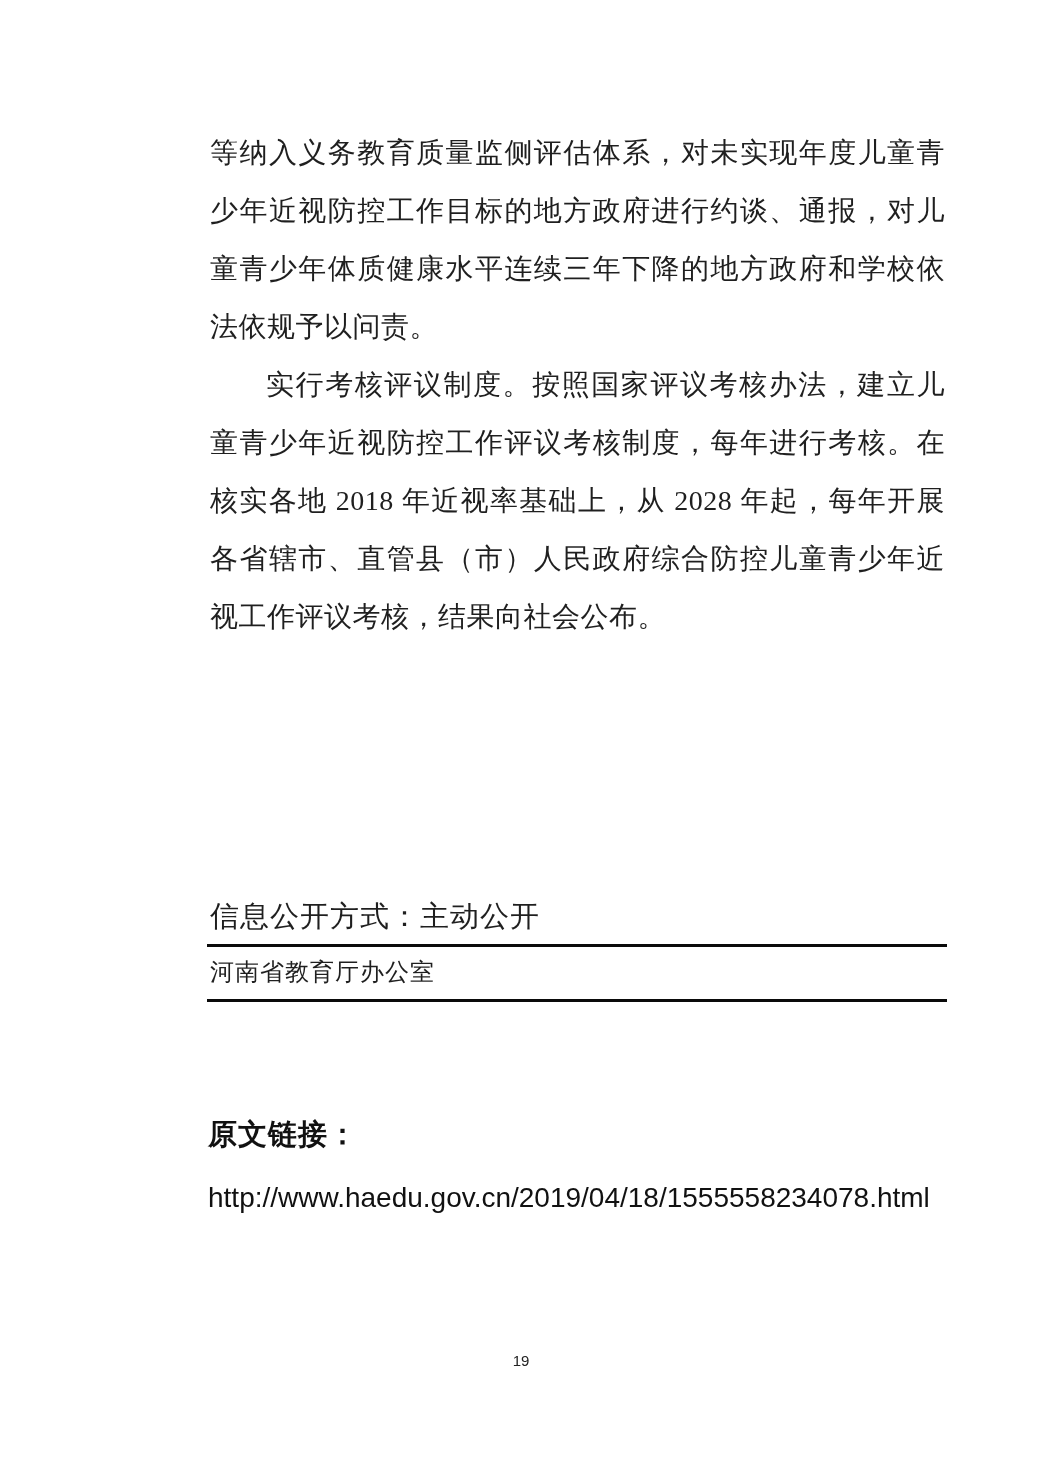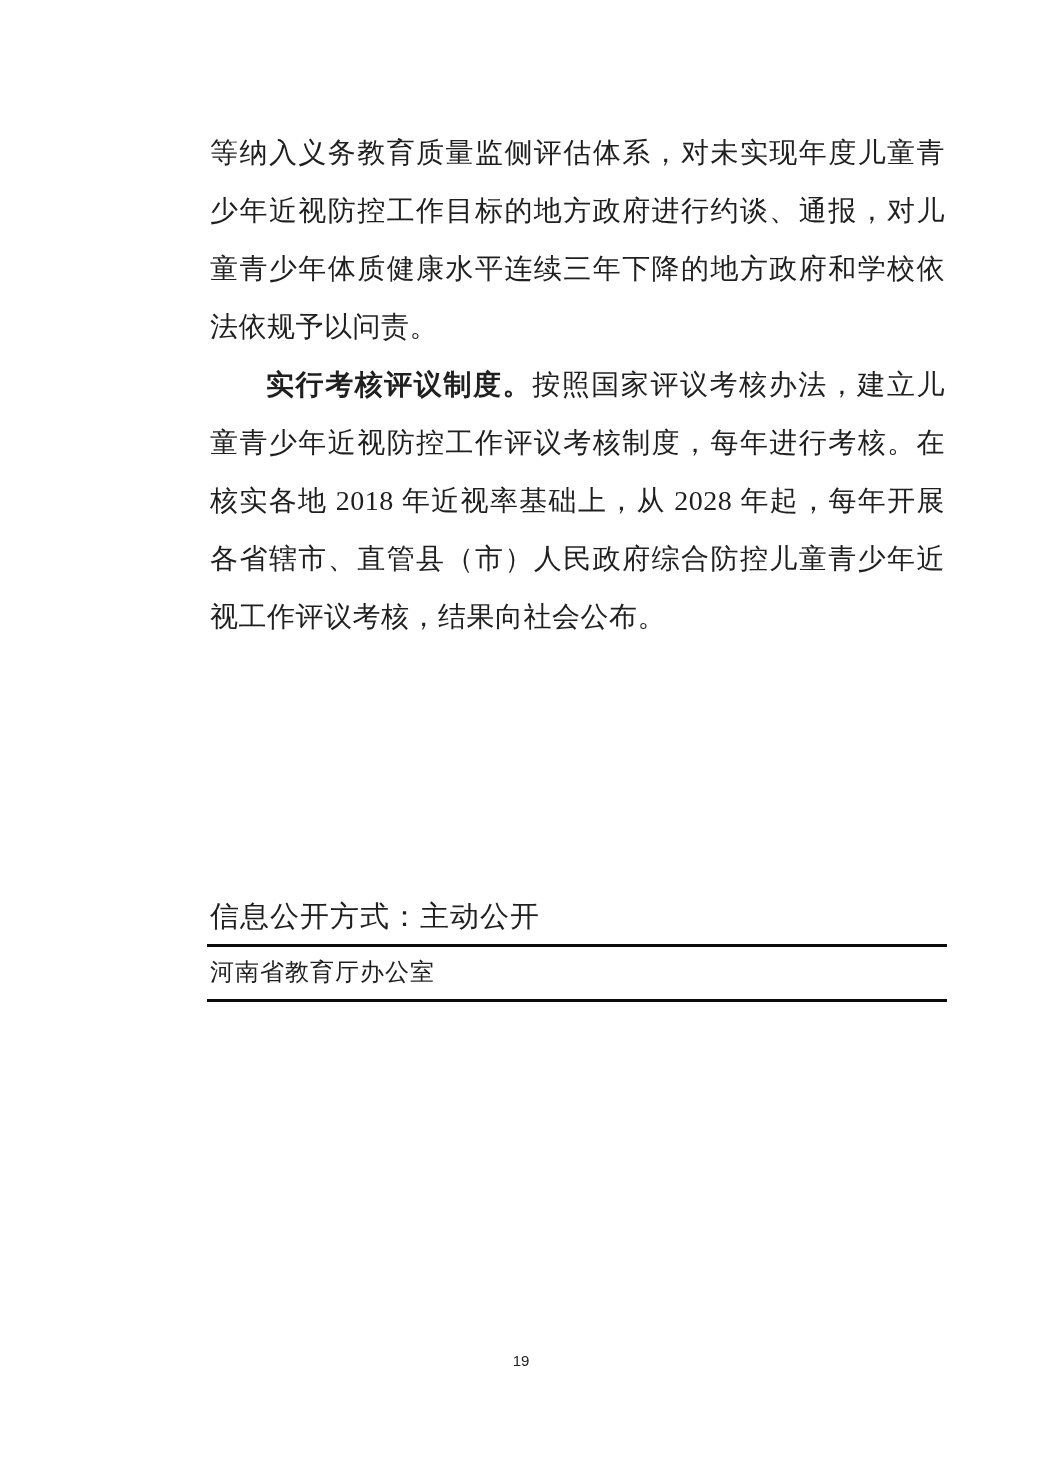--- a/index.html
+++ b/index.html
@@ -22,21 +22,21 @@
     top: 124px;
     width: 735px;
     font-size: 28px;
     line-height: 58px;
     text-align: justify;
     color: #1f1f1f;
     letter-spacing: 0.5px;
   }
   .body-text p { margin: 0; }
   .para-indent { text-indent: 2em; }
-  .bold-lead { font-weight: bold; }
+  .bold-lead { font-weight: normal; }
   .info-block {
     position: absolute;
     left: 152px;
     top: 895px;
     width: 740px;
   }
   .disclosure-line {
     font-size: 29px;
     color: #1f1f1f;
     padding-left: 3px;
@@ -103,16 +103,20 @@
 
   <div class="info-block">
     <div class="disclosure-line">信息公开方式：主动公开</div>
     <div class="rule rule-top"></div>
     <div class="issuer-row">
       <span>河南省教育厅办公室</span>
     </div>
     <div class="rule"></div>
   </div>
 
+  <div class="link-block">
+    <div class="link-label">原文链接：</div>
+    <div class="link-url">http://www.haedu.gov.cn/2019/04/18/1555558234078.html</div>
+  </div>
 
   <div class="page-number">19</div>
 
 </div>
 
 </body></html>

